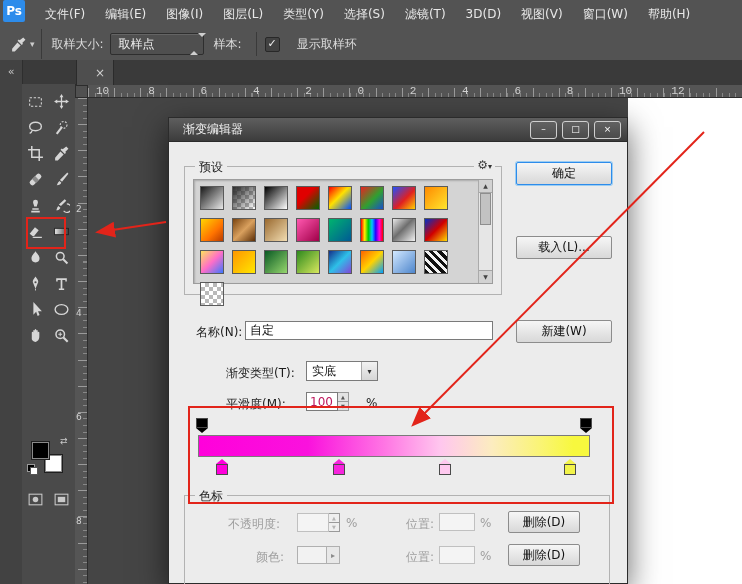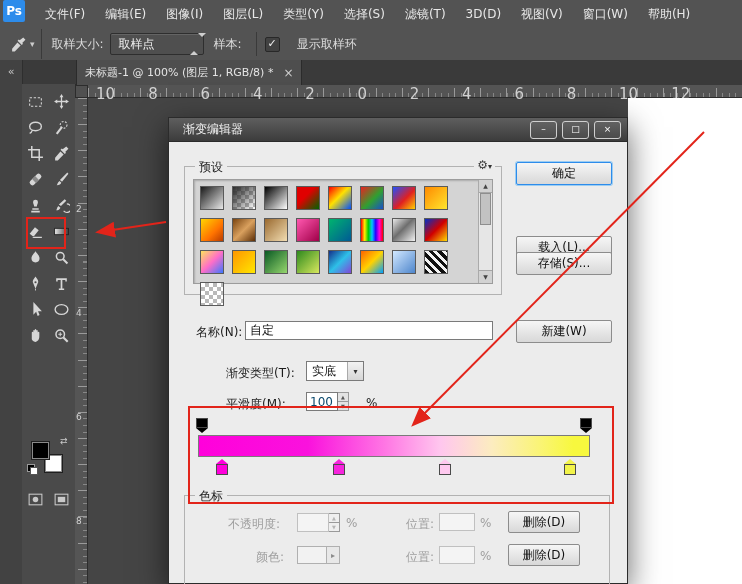--- a/index.html
+++ b/index.html
@@ -40,21 +40,21 @@
   .sw-mini{position:absolute;left:5px;top:28px;font-size:8px;}
   .mini-b{position:absolute;left:0;top:0;width:6px;height:6px;background:#000;border:1px solid #999;}
   .mini-w{position:absolute;left:3px;top:3px;width:6px;height:6px;background:#fff;border:1px solid #555;}
   .sw-switch{position:absolute;left:38px;top:0;color:#c9c9c9;font-size:9px;}
   #tool-bottom{position:absolute;left:0;top:402px;width:53px;display:flex;justify-content:space-around;}
   
   .ruler-corner{position:absolute;left:75px;top:85px;width:13px;height:13px;background:#505050;border:1px solid #2c2c2c;box-sizing:border-box;}
   .hruler{position:absolute;left:88px;top:85px;width:654px;height:13px;background:#555;border-bottom:1px solid #2c2c2c;box-sizing:border-box;
     background-image:repeating-linear-gradient(90deg,#9a9a9a 0 1px,transparent 1px 26.15px),repeating-linear-gradient(90deg,#878787 0 1px,transparent 1px 6.54px);
     background-size:100% 9px,100% 4px;background-repeat:repeat-x;background-position:left bottom,left bottom;}
-  .hruler span{position:absolute;top:0;font-size:15px;color:#d2d2d2;}
+  .hruler span{position:absolute;top:0;font-size:11px;color:#d2d2d2;font-family:Liberation Mono, monospace;}
   .vruler{position:absolute;left:75px;top:98px;width:13px;height:486px;background:#555;border-right:1px solid #2c2c2c;box-sizing:border-box;
     background-image:repeating-linear-gradient(180deg,#9a9a9a 0 1px,transparent 1px 26.15px),repeating-linear-gradient(180deg,#878787 0 1px,transparent 1px 6.54px);
     background-size:9px 100%,4px 100%;background-repeat:repeat-y;background-position:right top,right top;}
   .vruler span{position:absolute;left:1px;font-size:9px;color:#d2d2d2;}
   .canvas-white{position:absolute;left:628px;top:98px;width:114px;height:486px;background:#fff;}
   
   .dialog{position:absolute;left:168px;top:117px;width:460px;height:467px;background:#ececec;border:1px solid #2b2b2b;box-shadow:0 10px 30px rgba(0,0,0,.6);box-sizing:border-box;color:#1c1c1c;}
   .d-title{position:absolute;left:0;top:0;right:0;height:23px;background:linear-gradient(#5e5e5e,#3c3c3c);display:flex;align-items:center;border-bottom:1px solid #2b2b2b;}
   .d-title .cap{color:#f2f2f2;font-size:12px;margin-left:14px;}
   .winbtns{position:absolute;right:6px;top:3px;display:flex;gap:5px;}
@@ -74,21 +74,21 @@
   .sc-thumb{position:absolute;top:13px;left:1px;right:1px;height:30px;background:#c2c2c2;border:1px solid #8e8e8e;}
   .btn{position:absolute;width:94px;height:21px;background:linear-gradient(#f6f6f6,#d8d8d8);border:1px solid #8c8c8c;border-radius:2px;font-size:12px;color:#111;display:flex;align-items:center;justify-content:center;cursor:default;}
   .btn-default{border:1px solid #2d8ceb;box-shadow:0 0 0 1px #9ccdf2;}
   .d-label{position:absolute;font-size:12px;color:#1c1c1c;white-space:nowrap;}
   .d-label.gray{color:#9e9e9e;}
   .text-input{position:absolute;height:19px;border:1px solid #7a7a7a;background:#fff;font-size:12px;padding:0 4px;box-sizing:border-box;font-family:inherit;color:#111;}
   .combo{position:absolute;height:20px;background:#fff;border:1px solid #7a7a7a;display:flex;align-items:center;box-sizing:border-box;font-size:12px;color:#111;}
   .combo .cval{flex:1;padding-left:5px;}
   .combo .carr{width:15px;align-self:stretch;background:linear-gradient(#f2f2f2,#d6d6d6);border-left:1px solid #aaa;font-size:8px;color:#333;display:flex;align-items:center;justify-content:center;}
   .spin{position:absolute;display:flex;}
-  .spin input{width:32px;height:19px;border:1px solid #7a7a7a;font-size:12px;padding:0 3px;box-sizing:border-box;font-family:inherit;color:#0c4a6e;background:#fff;}
+  .spin input{width:32px;height:19px;border:1px solid #7a7a7a;font-size:12px;padding:0 3px;box-sizing:border-box;font-family:inherit;color:#be185d;background:#fff;}
   .spin .sbtns{width:11px;height:19px;display:flex;flex-direction:column;border:1px solid #9a9a9a;border-left:none;box-sizing:border-box;}
   .spin .sb{flex:1;background:#e3e3e3;font-size:5px;line-height:8px;text-align:center;color:#555;}
   .spin .sb + .sb{border-top:1px solid #9a9a9a;}
   .spin.disabled input{background:#f4f4f4;border-color:#c0c0c0;}
   .spin.disabled .sb{color:#b5b5b5;background:#efefef;}
   .gbar{position:absolute;left:29px;top:317px;width:392px;height:22px;border:1px solid #7a7a7a;box-sizing:border-box;}
   .gbar-fill{position:absolute;left:0;top:0;right:0;bottom:0;}
   .stops-row{position:absolute;left:29px;width:392px;}
   #stops-top{top:300px;height:15px;}
   #stops-bottom{top:341px;height:16px;}
@@ -139,21 +139,20 @@
       <span class="updown"><span class="u"></span><span class="d"></span></span>
     </div>
     <span class="opt-label">样本:</span>
     <div class="opt-sep"></div>
     <div class="checkbox"><span>✓</span></div>
     <span class="opt-label" style="margin-left:12px;">显示取样环</span>
   </div>
 
   <div class="tabbar">
     <div class="doc-tab">
-      <span class="t-title">未标题-1 @ 100% (图层 1, RGB/8) *</span>
       <span class="t-close">×</span>
     </div>
   </div>
 
   <div class="leftstrip">
     <span class="collapse">«</span>
   </div>
 
   <div class="toolbox">
     <div id="tool-grid">
@@ -415,28 +414,27 @@
         <div class="scrollbar">
           <div class="sc-btn">▲</div>
           <div class="sc-thumb"></div>
           <div class="sc-btn bottom">▼</div>
         </div>
       </div>
     </div>
 
     <div class="btn btn-default" style="left:347px;top:44px;">确定</div>
     <div class="btn" style="left:347px;top:106px;margin-top:12px;">载入(L)...</div>
-    <div class="btn" style="left:347px;top:134px;">存储(S)...</div>
 
     <span class="d-label" style="left:27px;top:206px;">名称(N):</span>
     <input class="text-input" style="left: 76px; top: 203px; width: 248px;" value="自定">
     <div class="btn" style="left:347px;top:202px;">新建(W)</div>
 
     <span class="d-label" style="left:57px;top:247px;">渐变类型(T):</span>
-    <div class="combo" style="left:137px;top:243px;width:58px;">
+    <div class="combo" style="left:137px;top:243px;width:72px;">
       <span class="cval">实底</span>
       <span class="carr">▾</span>
     </div>
 
     <span class="d-label" style="left:57px;top:278px;">平滑度(M):</span>
     <div class="spin" style="left:137px;top:274px;">
       <input value="100" style="">
       <span class="sbtns">
           <span class="sb">▲</span>
           <span class="sb">▼</span>

